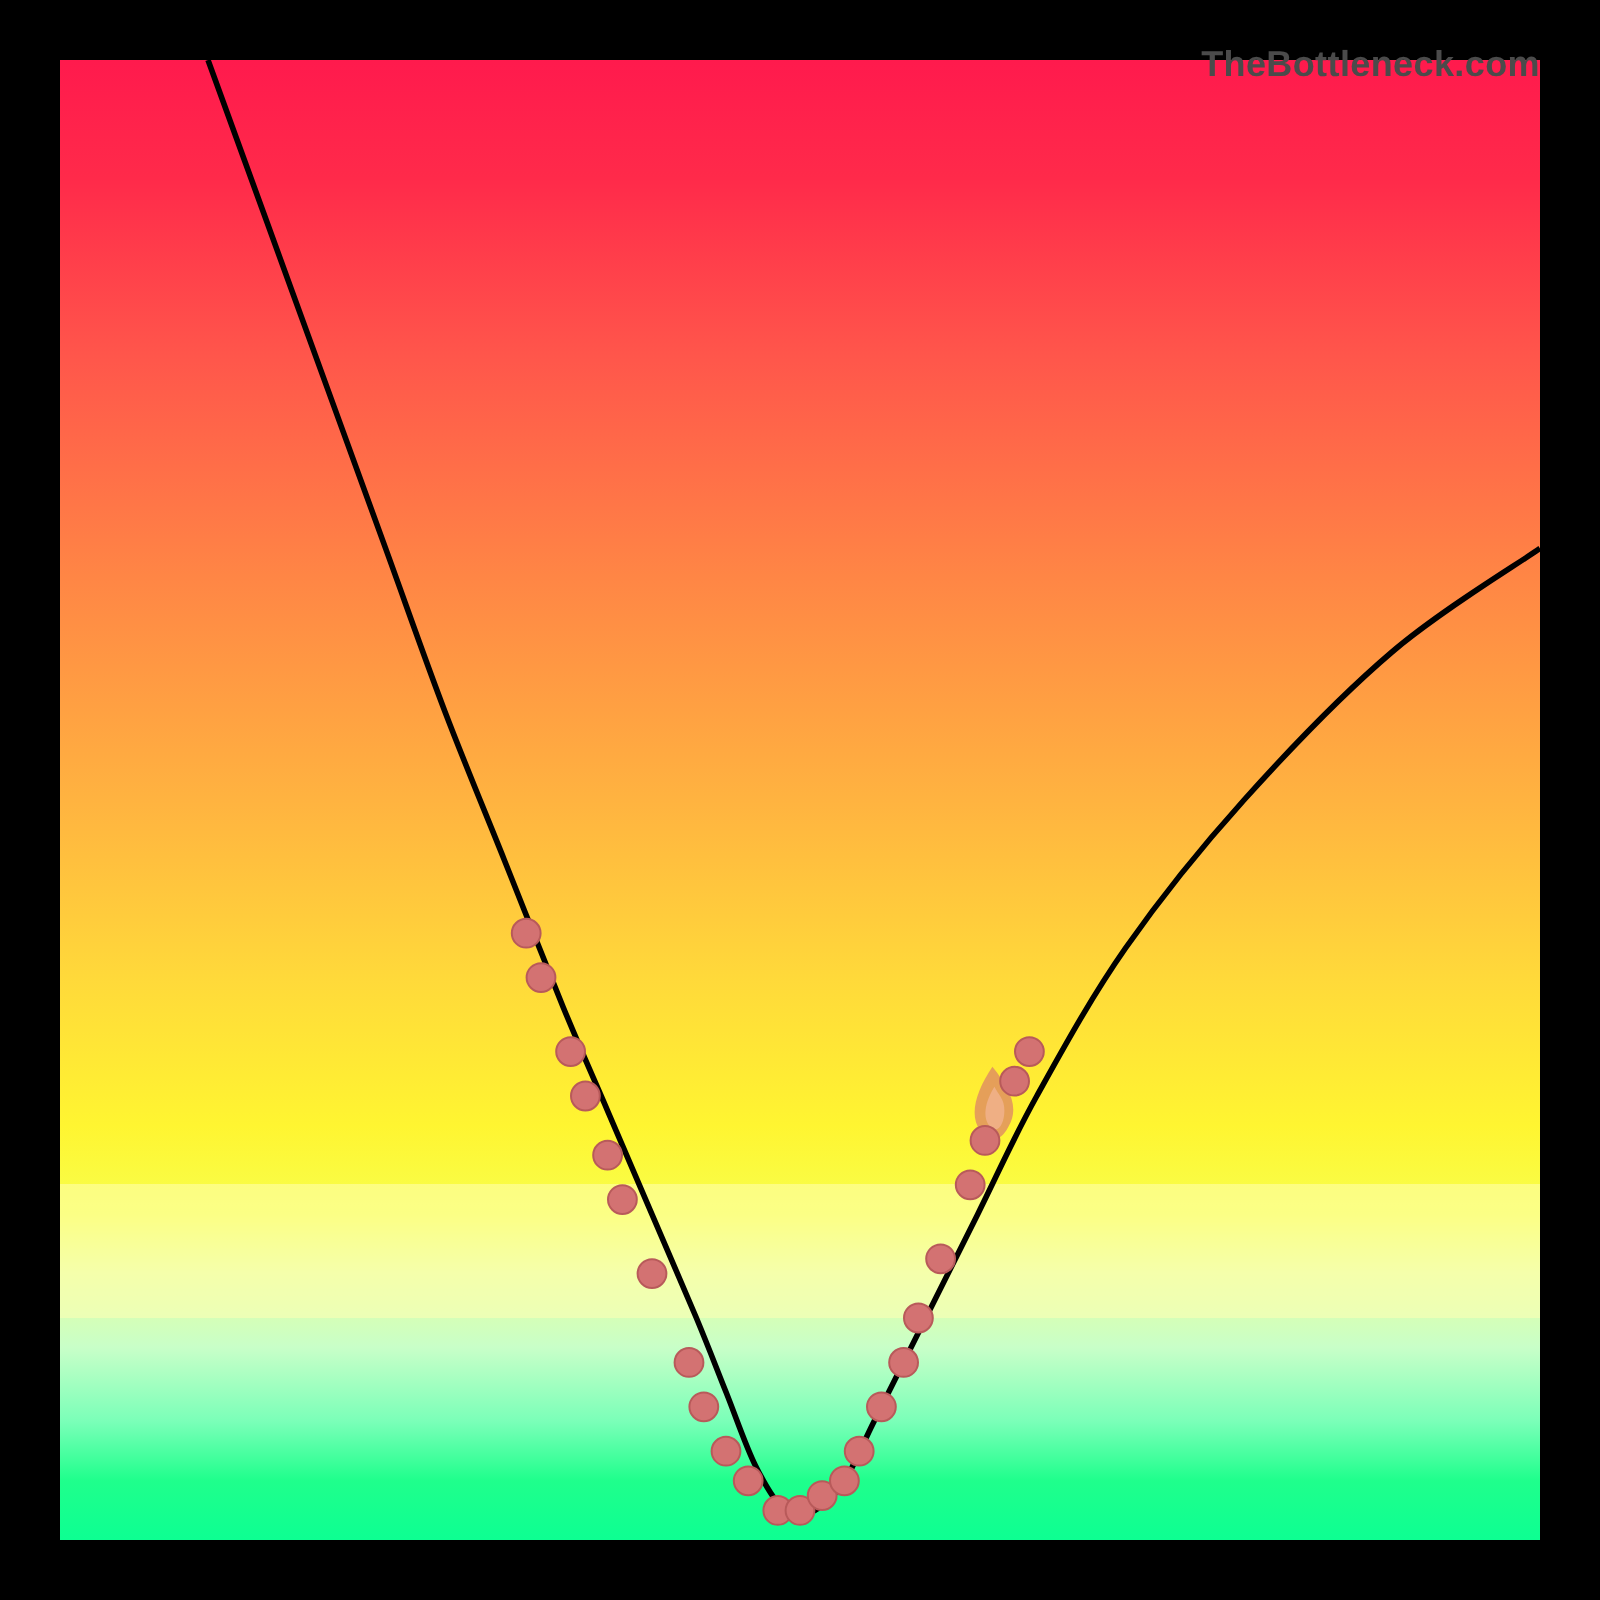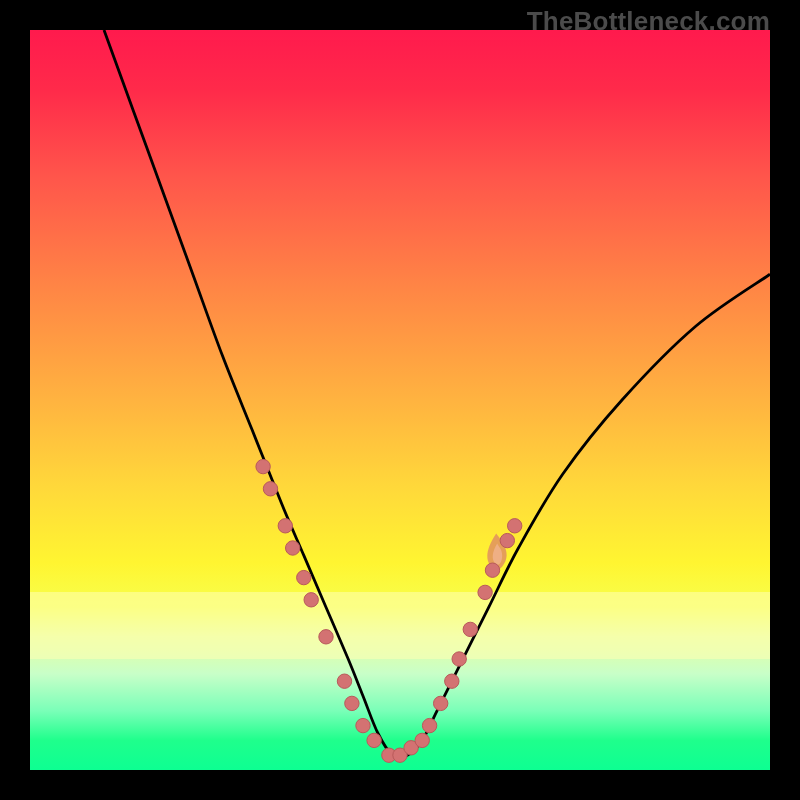--- a/index.html
+++ b/index.html
@@ -28,24 +28,24 @@
       #f7ff4c 78%,
       #e8ffa0 82%,
       #c8ffc8 87%,
       #7affb8 92%,
       #1fff8c 96%,
       #0dff92 100%
     );
   }
   .attribution {
     position: absolute;
-    top: 6px;
+    top: 22px;
     right: 30px;
     color: #4b4b4b;
-    font-size: 26px;
+    font-size: 18px;
     font-weight: 600;
     letter-spacing: 0.2px;
     z-index: 5;
   }
   svg.plot {
     position: absolute;
     left: 0;
     top: 0;
     width: 740px;
     height: 740px;

